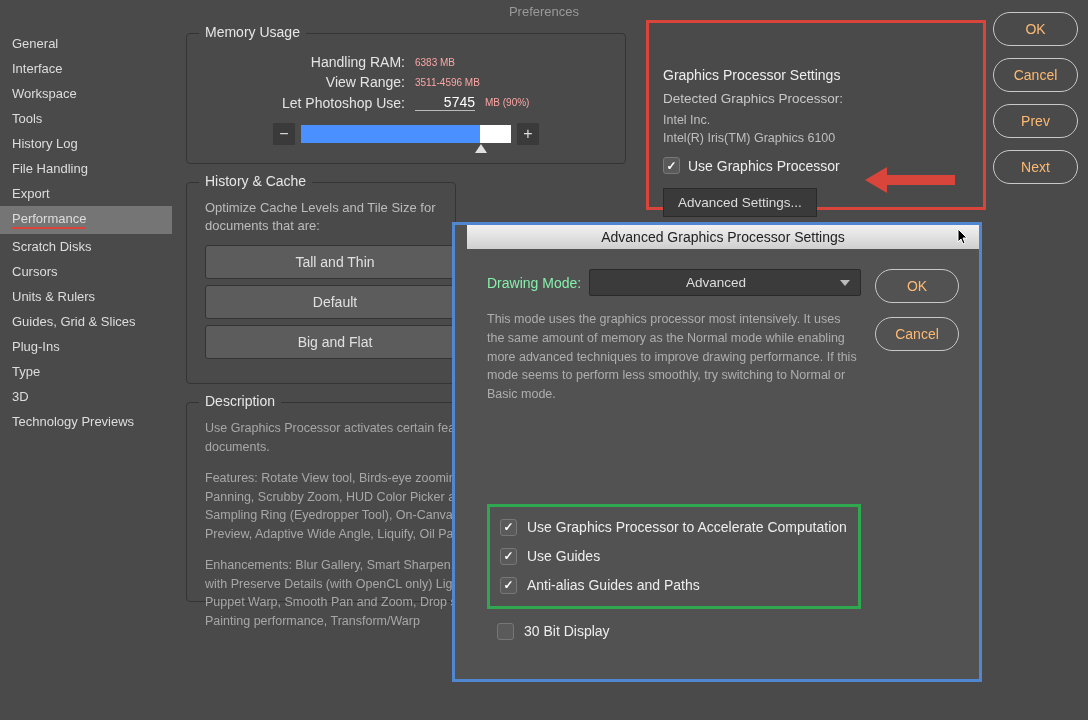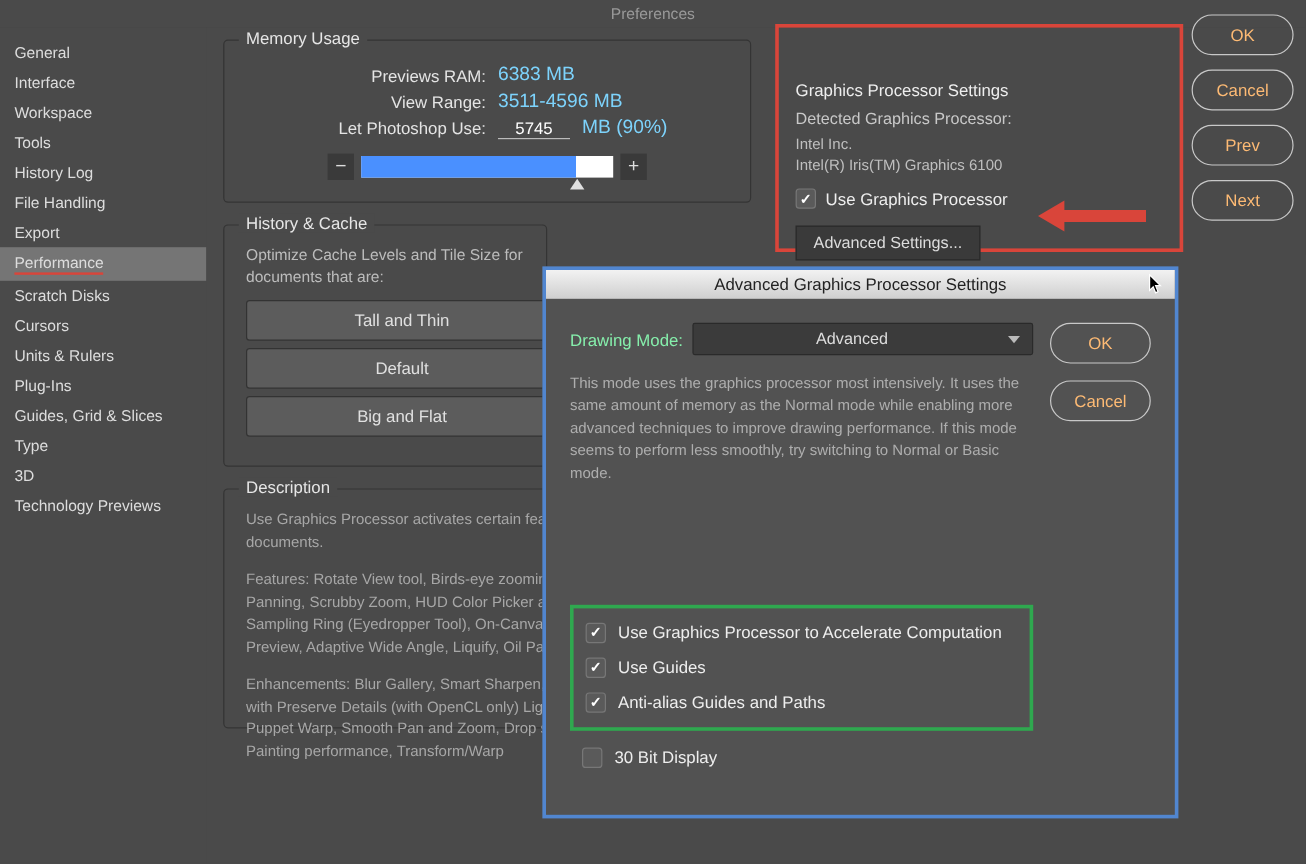--- a/index.html
+++ b/index.html
@@ -8,22 +8,22 @@
   .main { display: flex; height: calc(100% - 24px); }
   .sidebar { width: 172px; background: #4a4a4a; padding-top: 8px; }
   .sidebar-item { padding: 5px 12px; color: #ddd; cursor: pointer; font-size: 13px; }
   .sidebar-item.selected { background: #757575; }
   .underline-red { display:inline-block; border-bottom: 2px solid #d9453a; padding-bottom:1px; }
   .content { flex: 1; background: #4a4a4a; padding: 10px 14px 0 14px; position: relative; }
   .group { border: 1px solid #343434; border-radius: 4px; padding: 16px 18px 18px 18px; margin-bottom: 18px; position: relative; background: #4a4a4a; }
   .group-title { position: absolute; top: -10px; left: 12px; background: #4a4a4a; padding: 0 6px; color: #e6e6e6; font-size: 14px; }
   .mem-row { display: flex; align-items: center; margin: 4px 0; }
   .mem-label { width: 210px; text-align: right; color: #e4e4e4; padding-right: 10px; font-size: 14px;}
-  .mem-val { color: #7dd3fc; font-size: 16px; }
-  .mem-input { background: #4a4a4a; border: none; border-bottom: 1px solid #bbb; color: #fff; width: 60px; font-size: 14px; text-align: center; }
+  .mem-val { color: #fca5a5; font-size: 10px; }
+  .mem-input { background: #4a4a4a; border: none; border-bottom: 1px solid #bbb; color: #fff; width: 60px; font-size: 14px; text-align: right; }
   .slider-row { display:flex; align-items:center; justify-content:center; margin-top:12px; }
   .slider-btn { width:22px; height:22px; background:#3a3a3a; color:#ddd; display:flex; align-items:center; justify-content:center; font-size:16px; margin:0 6px; cursor:pointer;}
   .slider-track { width: 210px; height: 18px; background:#fff; position:relative; }
   .slider-fill { background:#4a90ff; height:100%; width:85%; }
   .slider-thumb { position:absolute; bottom:-10px; left:83%; width:0; height:0; border-left:6px solid transparent; border-right:6px solid transparent; border-bottom:9px solid #e0e0e0; }
   .hc-text { color:#bcbcbc; font-size:13px; margin-bottom:10px; line-height:1.4; }
   .hc-btn { display:block; width:260px; background:#5c5c5c; color:#e0e0e0; text-align:center; padding:8px 0; margin:6px 0; border-radius:3px; border:1px solid #333; cursor:pointer; font-size:14px;}
   .desc-text { color:#a7a7a7; font-size:12.5px; line-height:1.5; }
   .desc-text p { margin-bottom: 12px; }
   .right-col { position:absolute; right:10px; top:12px; width:85px; display:flex; flex-direction:column; gap:12px; }
@@ -34,21 +34,21 @@
   .gpu-sub { color:#c8c8c8; font-size:13.5px; margin-bottom:6px;}
   .gpu-info { color:#bfbfbf; font-size:12.5px; line-height:1.4; margin-bottom:10px;}
   .chk-row { display:flex; align-items:center; gap:8px; margin:6px 0; }
   .chk { width:17px; height:17px; border:1px solid #777; border-radius:3px; background:#5a5a5a; display:flex; align-items:center; justify-content:center; color:#fff; font-size:12px;}
   .chk.checked::before { content:"✓"; font-weight:bold; }
   .adv-btn { background:#3a3a3a; color:#ddd; padding:6px 14px; border:1px solid #2a2a2a; cursor:pointer; font-size:13.5px; margin-top:8px; display:inline-block; }
   .arrow { position:absolute; right:28px; bottom:14px; display:flex; align-items:center;}
   .arrow-line { width:70px; height:10px; background:#d9453a;}
   .arrow-head { width:0; height:0; border-top:13px solid transparent; border-bottom:13px solid transparent; border-right:22px solid #d9453a; margin-right:-2px;}
   
-  .adv-dialog { position:absolute; left:452px; top:222px; width:530px; height:460px; border:3px solid #5186d0; background:#525252; }
+  .adv-dialog { position:absolute; left:452px; top:222px; width:530px; height:460px; border:3px solid #5186d0; background:#525252;padding-left:12px; }
   .adv-title { background: linear-gradient(#f2f2f2,#cfcfcf); color:#222; text-align:center; padding:4px 0; font-size:14px; position:relative;}
   .cursor-svg { position:absolute; right:8px; top:3px; }
   .adv-body { padding:20px 20px 10px 20px; display:flex; gap:14px; }
   .adv-left { flex:1; }
   .adv-right { width:84px; display:flex; flex-direction:column; gap:14px; }
   .adv-row { display:flex; align-items:center; gap:8px; margin-bottom:14px; }
   .adv-label { color:#86efac; font-size:14px; }
   .adv-select { flex:1; background:#3b3b3b; border:1px solid #2a2a2a; color:#ddd; padding:5px 28px 5px 10px; font-size:13.5px; position:relative; border-radius:2px;text-align:center;}
   .adv-select::after { content:""; position:absolute; right:10px; top:50%; width:0;height:0; border-left:5px solid transparent; border-right:5px solid transparent; border-top:6px solid #bbb; transform:translateY(-50%);}
   .adv-desc { color:#aeaeae; font-size:12.5px; line-height:1.5; margin-bottom:100px;}
@@ -69,33 +69,33 @@
     <div class="sidebar-item">Interface</div>
     <div class="sidebar-item">Workspace</div>
     <div class="sidebar-item">Tools</div>
     <div class="sidebar-item">History Log</div>
     <div class="sidebar-item">File Handling</div>
     <div class="sidebar-item">Export</div>
     <div class="sidebar-item selected"><span class="underline-red">Performance</span></div>
     <div class="sidebar-item">Scratch Disks</div>
     <div class="sidebar-item">Cursors</div>
     <div class="sidebar-item">Units &amp; Rulers</div>
+    <div class="sidebar-item">Guides, Grid &amp; Slices</div>
     <div class="sidebar-item">Plug-Ins</div>
-    <div class="sidebar-item">Guides, Grid &amp; Slices</div>
     <div class="sidebar-item">Type</div>
     <div class="sidebar-item">3D</div>
     <div class="sidebar-item">Technology Previews</div>
   </div>
 
   <div class="content">
 
     <div class="group memory-group">
       <div class="group-title">Memory Usage</div>
       <div class="mem-row">
-          <div class="mem-label">Previews RAM:</div>
+          <div class="mem-label">Handling RAM:</div>
           <div class="mem-val">6383 MB</div>
         </div>
       <div class="mem-row">
           <div class="mem-label">View Range:</div>
           <div class="mem-val">3511-4596 MB</div>
         </div>
       <div class="mem-row">
         <div class="mem-label">Let Photoshop Use:</div>
         <input class="mem-input" value="5745" style="">
         <div class="mem-val" style="margin-left:10px;">MB (90%)</div>

